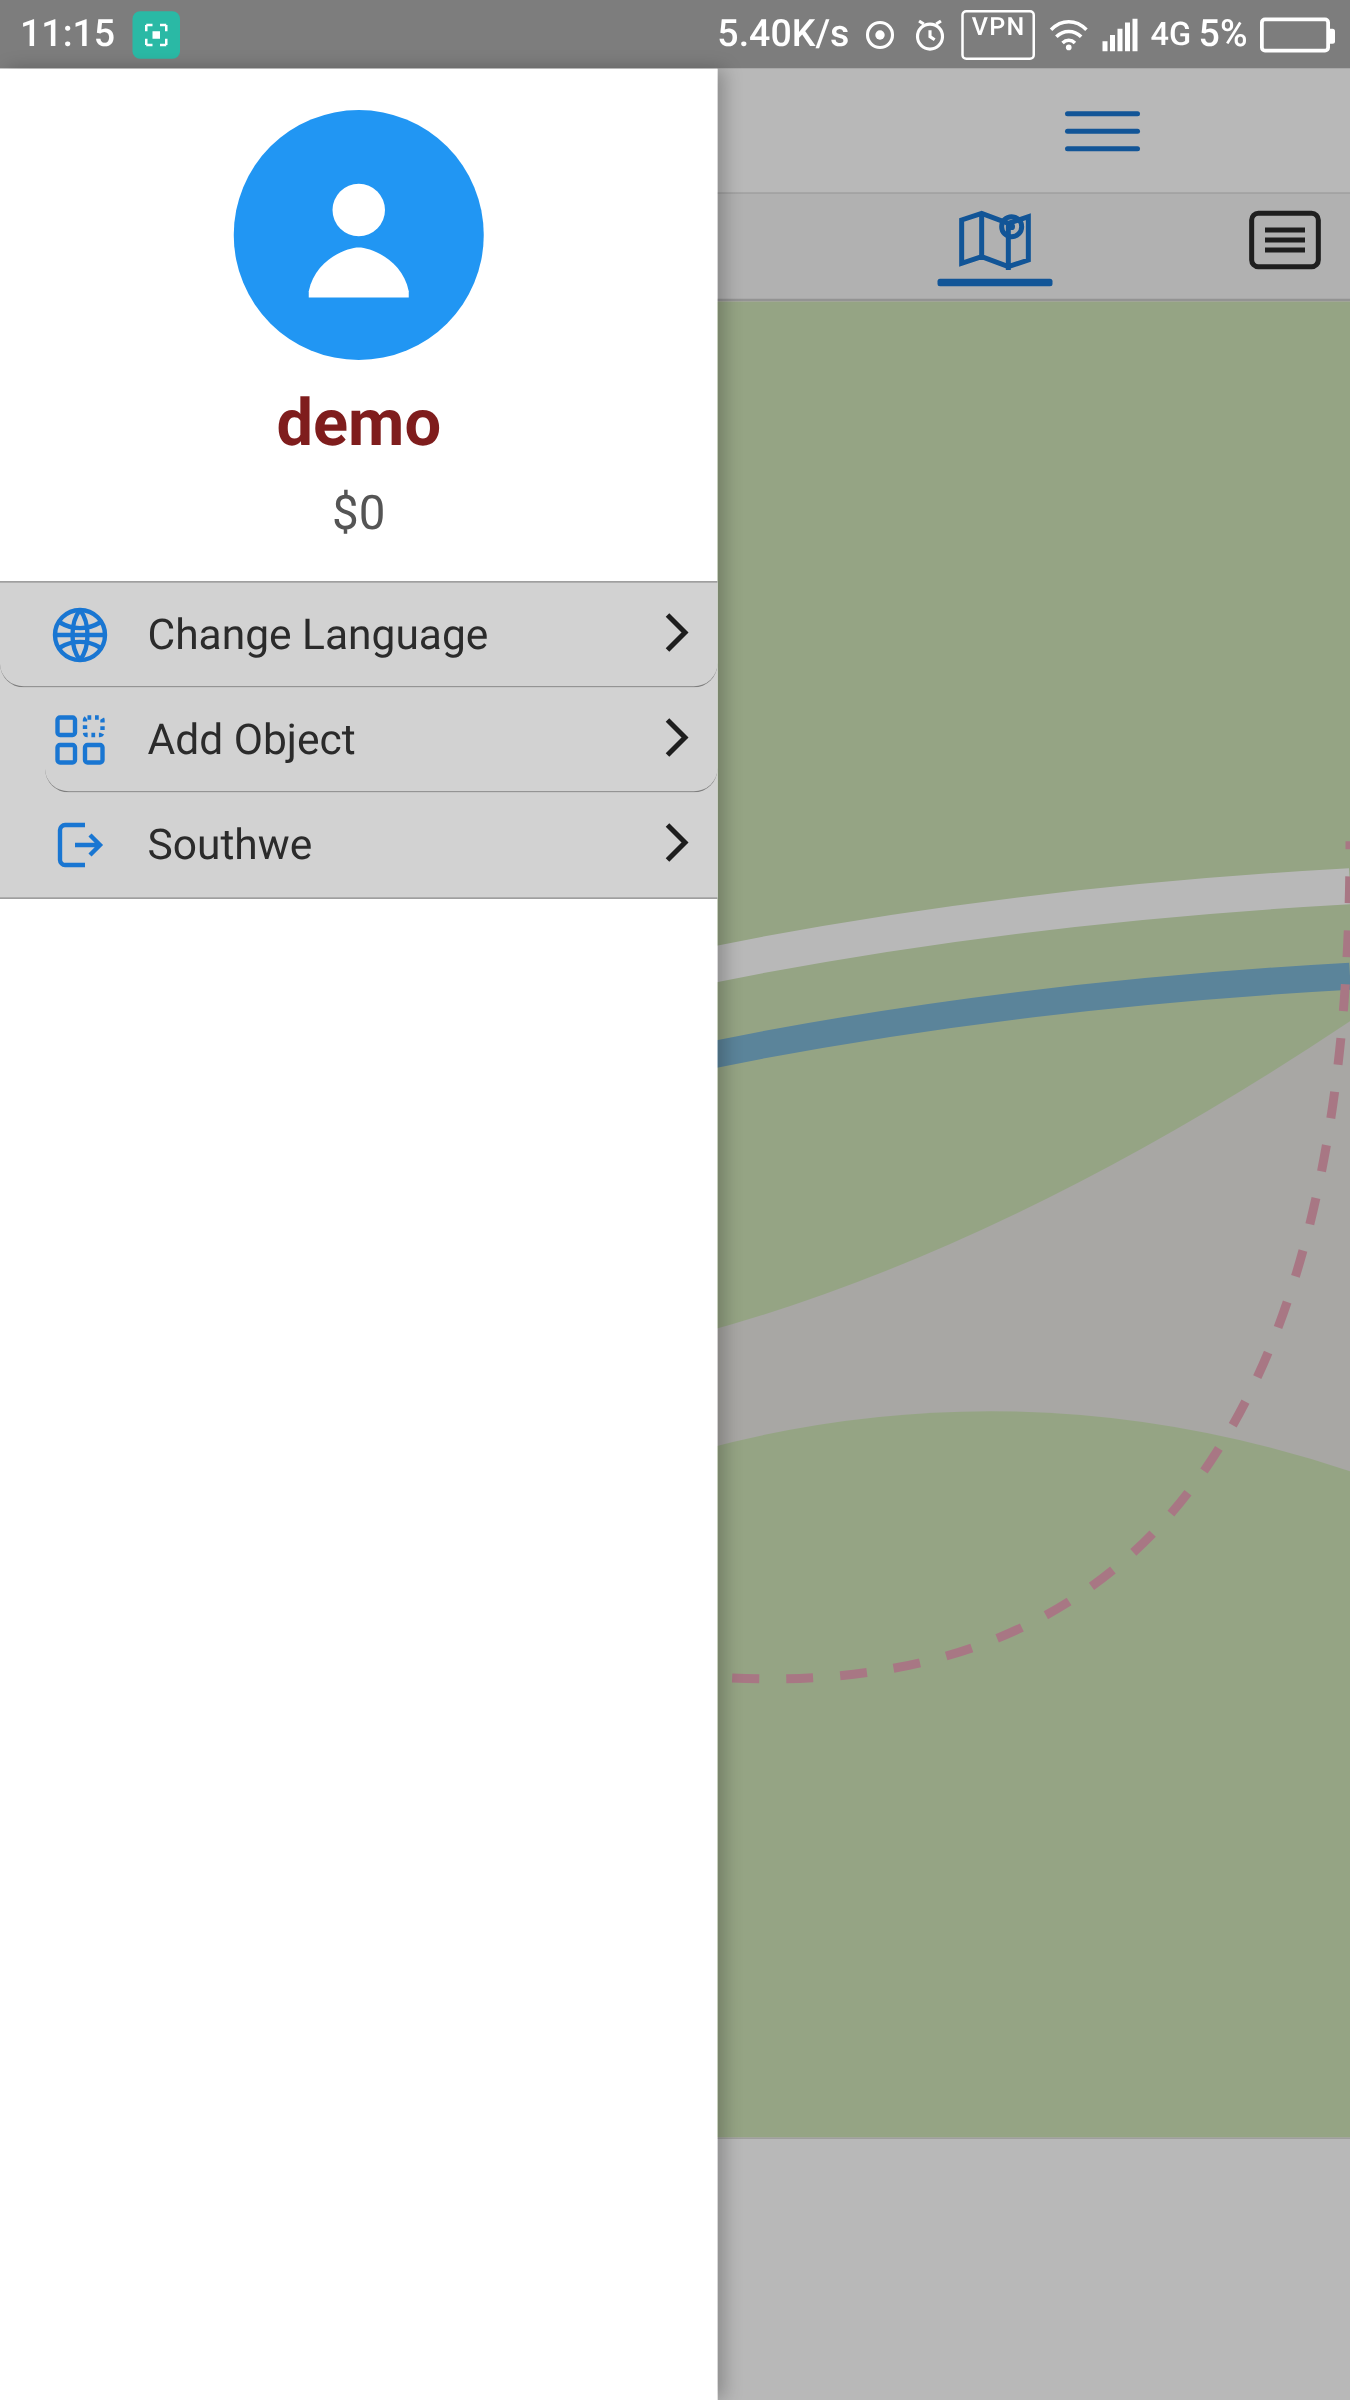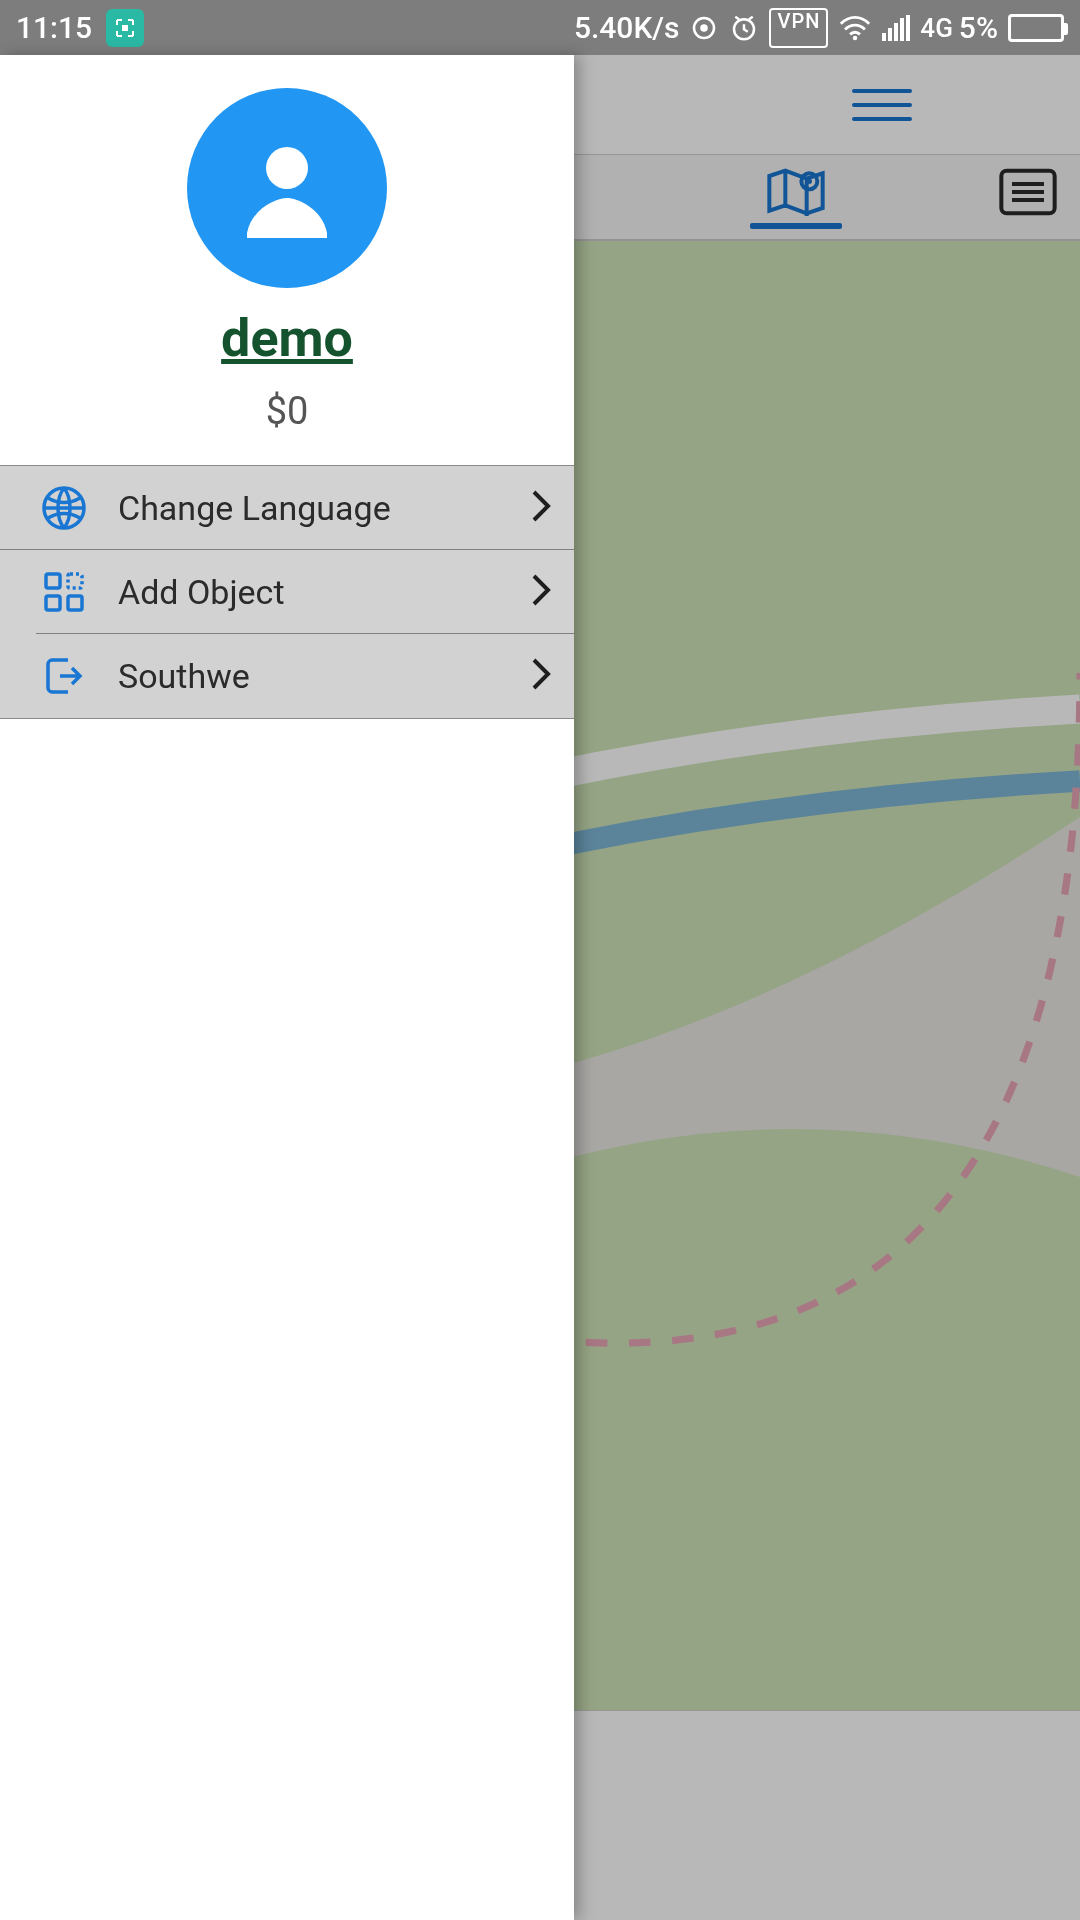--- a/index.html
+++ b/index.html
@@ -97,27 +97,28 @@
 .drawer {
   position:absolute; top:0; left:0; width:574px; bottom:0; background:#fff;
   box-shadow: 6px 0 14px rgba(0,0,0,0.25);
 }
 .profile { height: 410px; display:flex; flex-direction:column; align-items:center; justify-content:center; gap: 20px;}
 .avatar {
   width: 200px; height: 200px; border-radius:50%; background:#2196f3;
   display:flex; align-items:center; justify-content:center;
 }
 .avatar svg { width:120px; height:120px; fill:#fff; }
-.username { font-size:52px; font-weight:700; color:#14532d;text-decoration:underline; }
+.username { font-size:52px; font-weight:700; color:#7f1d1d; }
 .balance { font-size:38px; color:#555; }
 
 .menu { background:#d2d2d2; border-top:1px solid #8a8a8a; border-bottom:1px solid #8a8a8a; }
 .menu-item {
   height: 84px; display:flex; align-items:center; padding: 0 20px 0 36px;
   border-bottom: 1px solid #7f7f7f;
+  border-radius: 19px;
 }
 .menu-item:last-child { border-bottom:none; }
 .menu-item .mi-icon { width: 56px; height:56px; display:flex; align-items:center; justify-content:center; margin-right: 26px;}
 .menu-item .mi-icon svg { stroke:#1976d2; fill:none; stroke-width:3.5; }
 .menu-item .mi-label { flex:1; font-size:34px; color:#2b2b2b; }
 .menu-item .mi-chevron svg { stroke:#1e1e1e; fill:none; stroke-width:4; }
 .menu-item.first { border-top:none; }
 .menu-item + .menu-item { margin-left: 36px; margin-right: 0; padding-left:0; }
 .menu-item + .menu-item .mi-icon { margin-left:0; }
 

